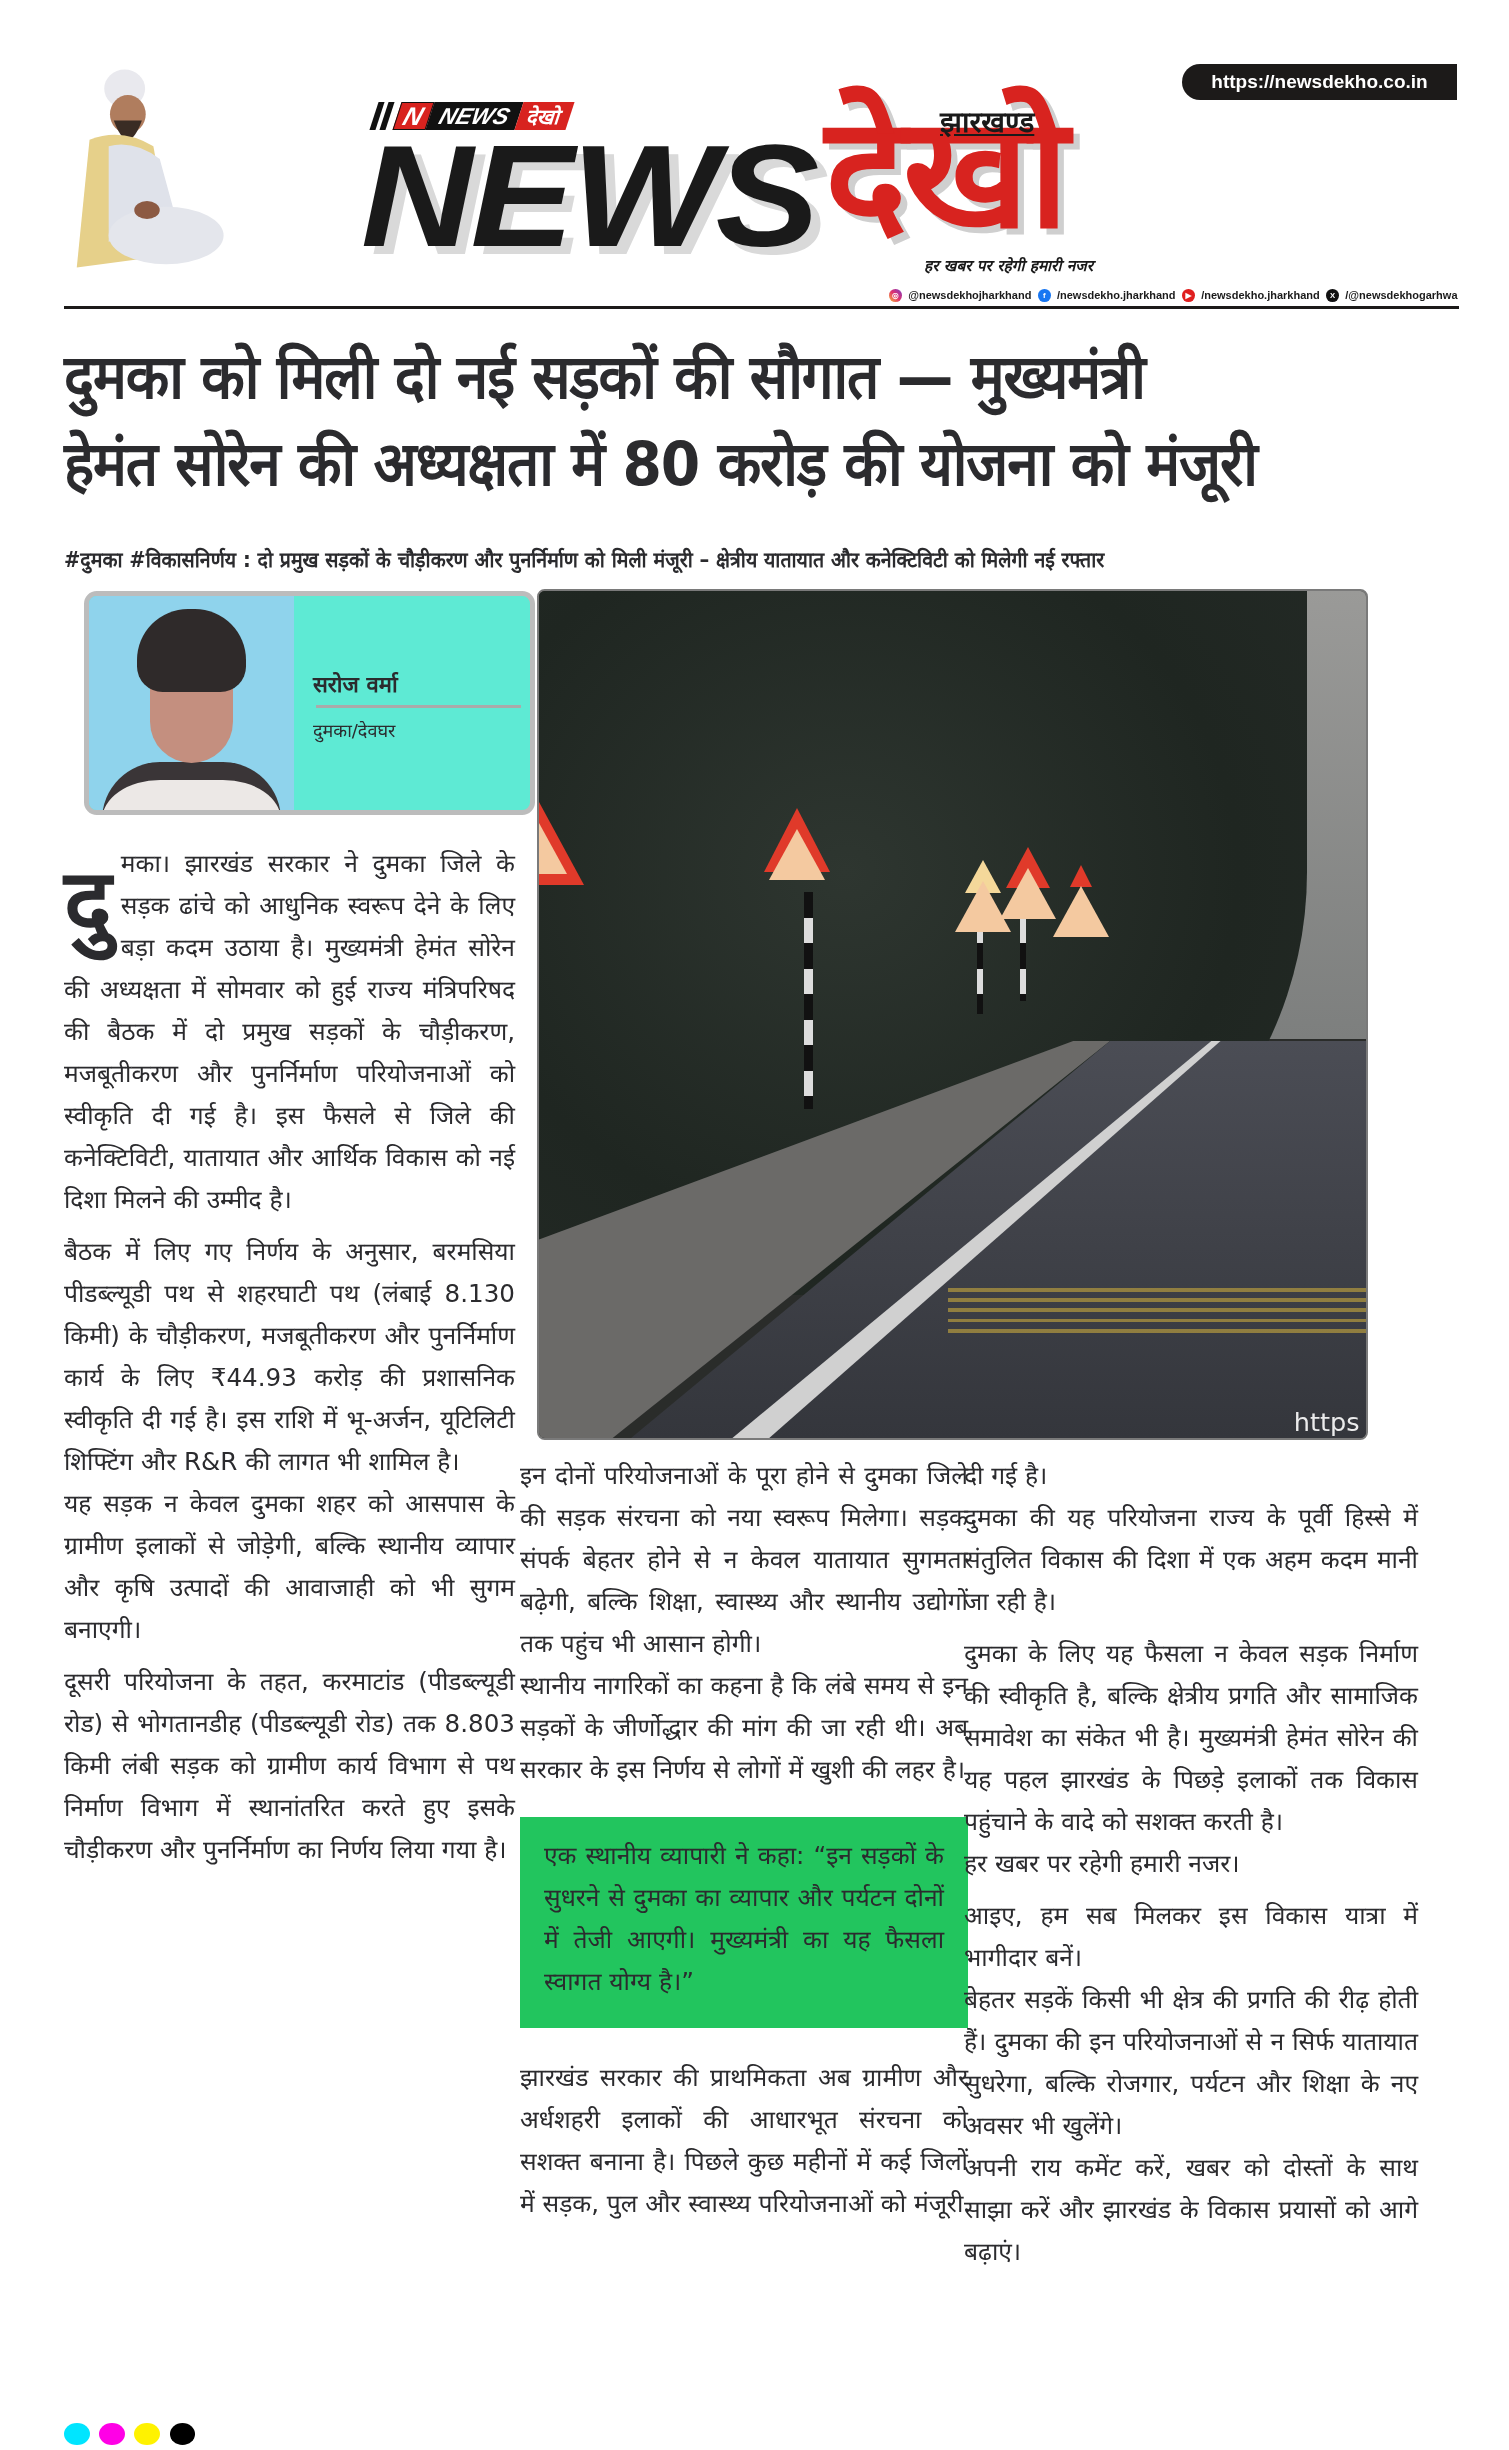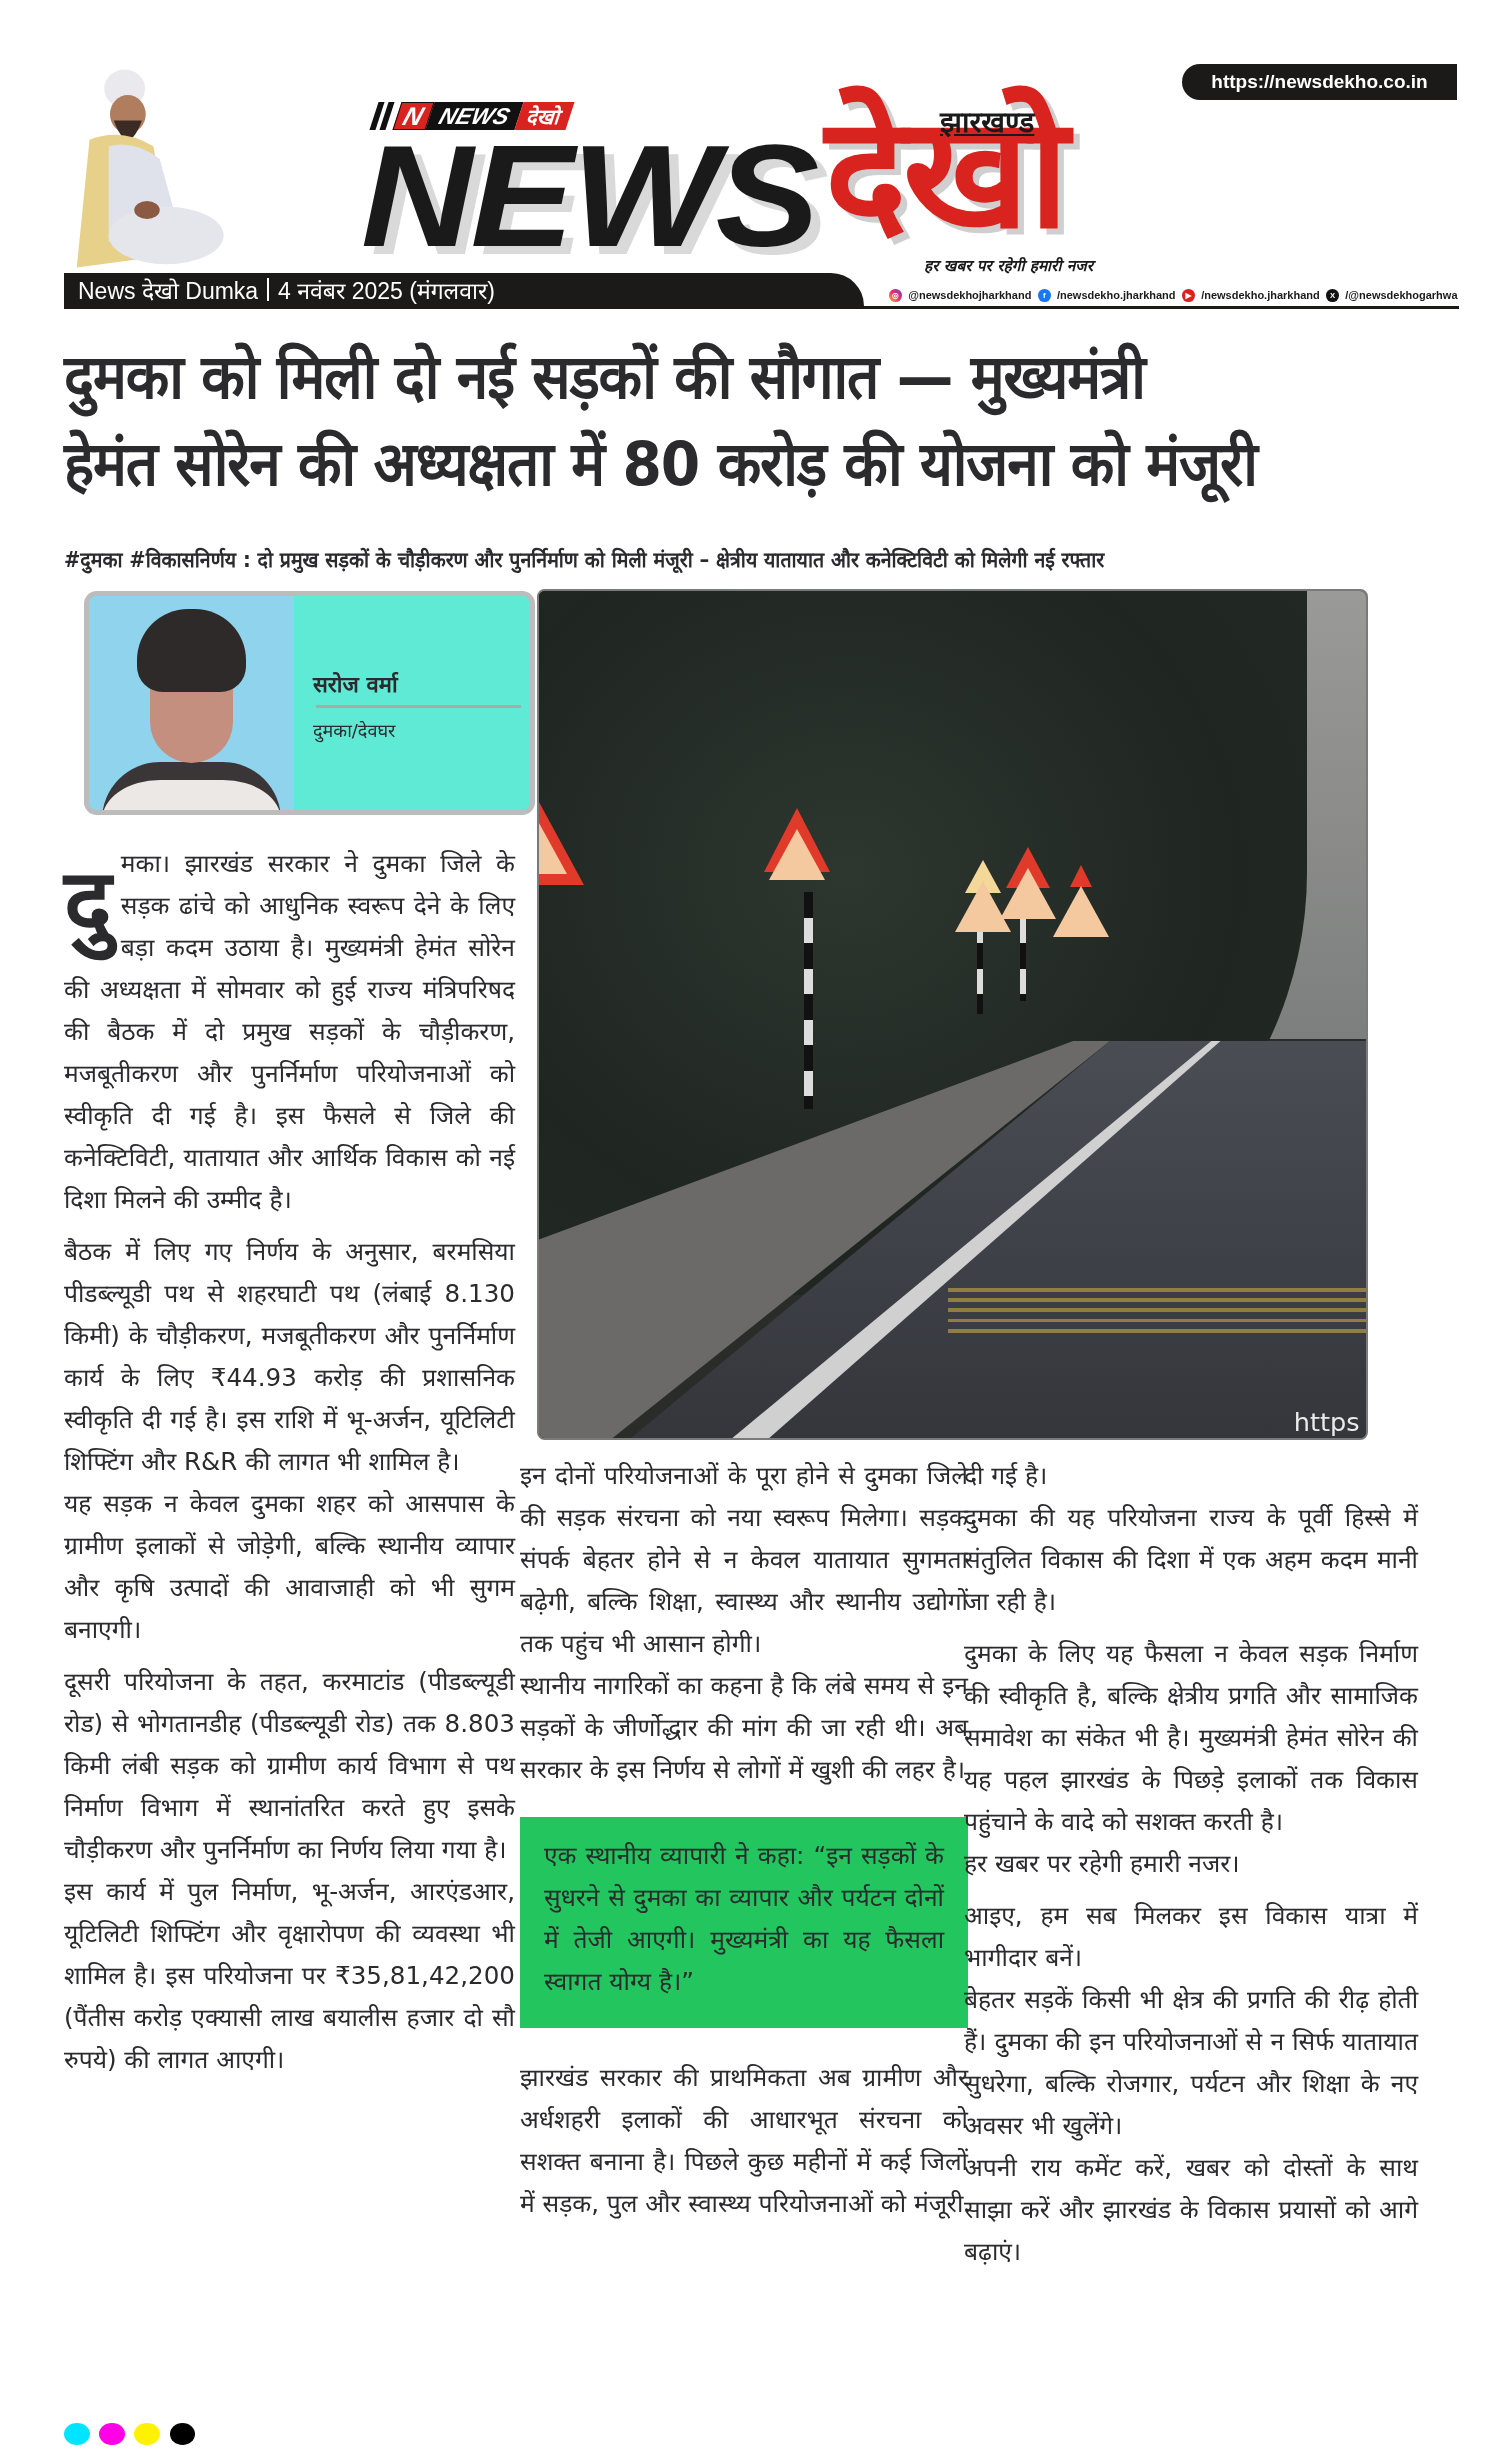--- a/index.html
+++ b/index.html
@@ -98,25 +98,20 @@
     <div class="dekho">देखो</div>
   </div>
 
   <div class="big-news">NEWS</div>
   <div class="big-dekho">देखो</div>
   <div class="jharkhand">झारखण्ड</div>
   <div class="tagline">हर खबर पर रहेगी हमारी नजर</div>
 
   <a class="url-pill">https://newsdekho.co.in</a>
 
-  <div class="date-bar">
-    <span>News देखो Dumka</span>
-    <span class="sep"></span>
-    <span>4 नवंबर 2025 (मंगलवार)</span>
-  </div>
 
   <div class="socials">
     <span class="ico ig">◎</span>
     <a>@newsdekhojharkhand</a>
     <span class="ico fb">f</span>
     <a>/newsdekho.jharkhand</a>
     <span class="ico yt">▶</span>
     <a>/newsdekho.jharkhand</a>
     <span class="ico x">X</span>
     <a>/@newsdekhogarhwa</a>
@@ -160,21 +155,20 @@
   <div class="watermark-text">https</div>
 </div>
 
 <div class="col col1">
   <p>
     <span class="dropcap">दु</span><span>मका। झारखंड सरकार ने दुमका जिले के सड़क ढांचे को आधुनिक स्वरूप देने के लिए बड़ा कदम उठाया है। मुख्यमंत्री हेमंत सोरेन की अध्यक्षता में सोमवार को हुई राज्य मंत्रिपरिषद की बैठक में दो प्रमुख सड़कों के चौड़ीकरण, मजबूतीकरण और पुनर्निर्माण परियोजनाओं को स्वीकृति दी गई है। इस फैसले से जिले की कनेक्टिविटी, यातायात और आर्थिक विकास को नई दिशा मिलने की उम्मीद है।</span>
   </p>
   <p class="tight">बैठक में लिए गए निर्णय के अनुसार, बरमसिया पीडब्ल्यूडी पथ से शहरघाटी पथ (लंबाई 8.130 किमी) के चौड़ीकरण, मजबूतीकरण और पुनर्निर्माण कार्य के लिए ₹44.93 करोड़ की प्रशासनिक स्वीकृति दी गई है। इस राशि में भू-अर्जन, यूटिलिटी शिफ्टिंग और R&amp;R की लागत भी शामिल है।</p>
   <p>यह सड़क न केवल दुमका शहर को आसपास के ग्रामीण इलाकों से जोड़ेगी, बल्कि स्थानीय व्यापार और कृषि उत्पादों की आवाजाही को भी सुगम बनाएगी।</p>
   <p class="tight">दूसरी परियोजना के तहत, करमाटांड (पीडब्ल्यूडी रोड) से भोगतानडीह (पीडब्ल्यूडी रोड) तक 8.803 किमी लंबी सड़क को ग्रामीण कार्य विभाग से पथ निर्माण विभाग में स्थानांतरित करते हुए इसके चौड़ीकरण और पुनर्निर्माण का निर्णय लिया गया है।</p>
-  <p>इस कार्य में पुल निर्माण, भू-अर्जन, आरएंडआर, यूटिलिटी शिफ्टिंग और वृक्षारोपण की व्यवस्था भी शामिल है। इस परियोजना पर ₹35,81,42,200 (पैंतीस करोड़ एक्यासी लाख बयालीस हजार दो सौ रुपये) की लागत आएगी।</p>
 </div>
 
 <div class="col col2">
   <p class="tight">इन दोनों परियोजनाओं के पूरा होने से दुमका जिले की सड़क संरचना को नया स्वरूप मिलेगा। सड़क संपर्क बेहतर होने से न केवल यातायात सुगमता बढ़ेगी, बल्कि शिक्षा, स्वास्थ्य और स्थानीय उद्योगों तक पहुंच भी आसान होगी।</p>
   <p>स्थानीय नागरिकों का कहना है कि लंबे समय से इन सड़कों के जीर्णोद्धार की मांग की जा रही थी। अब सरकार के इस निर्णय से लोगों में खुशी की लहर है।</p>
   <div class="quote">एक स्थानीय व्यापारी ने कहा: “इन सड़कों के सुधरने से दुमका का व्यापार और पर्यटन दोनों में तेजी आएगी। मुख्यमंत्री का यह फैसला स्वागत योग्य है।”</div>
   <p>झारखंड सरकार की प्राथमिकता अब ग्रामीण और अर्धशहरी इलाकों की आधारभूत संरचना को सशक्त बनाना है। पिछले कुछ महीनों में कई जिलों में सड़क, पुल और स्वास्थ्य परियोजनाओं को मंजूरी</p>
 </div>
 
 <div class="col col3">

